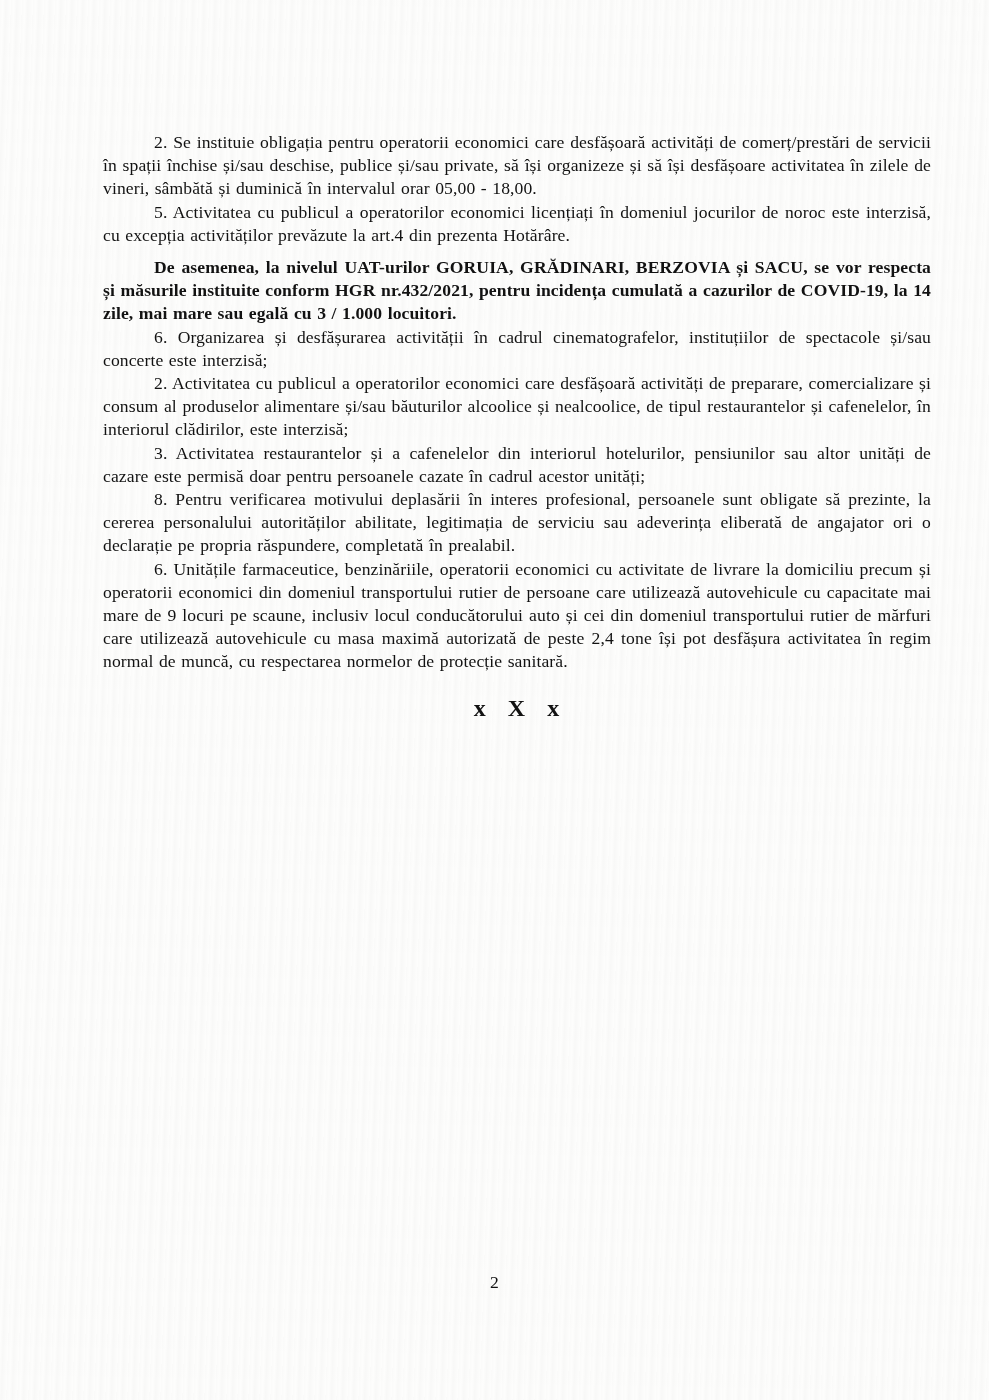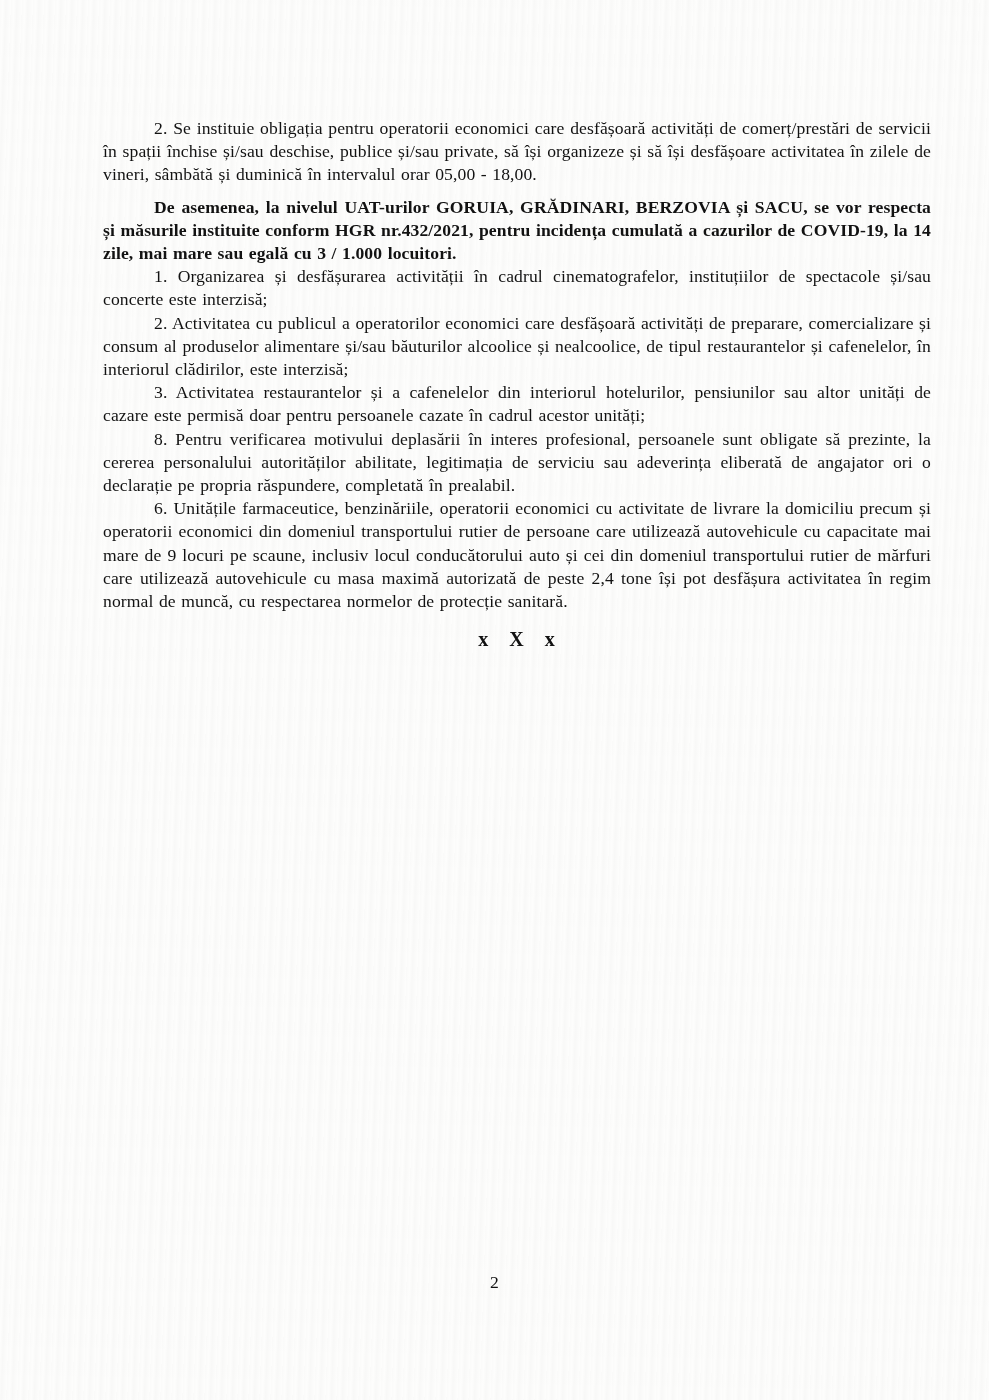--- a/index.html
+++ b/index.html
@@ -27,64 +27,65 @@
         92deg,
         rgba(0,0,0,0.012) 0px,
         rgba(0,0,0,0.0) 3px,
         rgba(0,0,0,0.018) 6px,
         rgba(0,0,0,0.0) 11px
       );
     pointer-events: none;
   }
   .content {
     position: absolute;
-    top: 117px;
+    top: 131px;
     left: 103px;
     width: 828px;
   }
   .para {
     margin: 0;
     font-size: 17.6px;
     line-height: 23.2px;
     text-align: justify;
     text-indent: 51px;
     letter-spacing: 0.1px;
     word-spacing: 1px;
   }
   .para.bold {
     font-weight: bold;
   }
   .para.spaced-before {
     margin-top: 9px;
   }
   .separator {
-    margin-top: 15px;
+    margin-top: 21px;
     text-align: center;
     font-weight: bold;
-    font-size: 20px;
+    font-size: 24px;
     word-spacing: 14px;
     letter-spacing: 1px;
   }
   .page-number {
     position: absolute;
     top: 1272px;
     left: 0;
     width: 100%;
     text-align: center;
     font-size: 17.6px;
   }
 </style>
 </head>
 <body>
 
 <div class="page">
   <div class="content">
     <p class="para">2. Se instituie obligația pentru operatorii economici care desfășoară activități de comerț/prestări de servicii în spații închise și/sau deschise, publice și/sau private, să își organizeze și să își desfășoare activitatea în zilele de vineri, sâmbătă și duminică în intervalul orar 05,00 - 18,00.</p>
+    <p class="para">5. Activitatea cu publicul a operatorilor economici licențiați în domeniul jocurilor de noroc este interzisă, cu excepția activităților prevăzute la art.4 din prezenta Hotărâre.</p>
     <p class="para bold spaced-before">De asemenea, la nivelul UAT-urilor GORUIA, GRĂDINARI, BERZOVIA și SACU, se vor respecta și măsurile instituite conform HGR nr.432/2021, pentru incidența cumulată a cazurilor de COVID-19, la 14 zile, mai mare sau egală cu  3 / 1.000 locuitori.</p>
-    <p class="para">1. Organizarea și desfășurarea activității în cadrul cinematografelor, instituțiilor de spectacole și/sau concerte este interzisă;</p>
+    <p class="para">6. Organizarea și desfășurarea activității în cadrul cinematografelor, instituțiilor de spectacole și/sau concerte este interzisă;</p>
     <p class="para">2. Activitatea cu publicul a operatorilor economici care desfășoară activități de preparare, comercializare și consum al produselor alimentare și/sau băuturilor alcoolice și nealcoolice, de tipul restaurantelor și cafenelelor, în interiorul clădirilor, este interzisă;</p>
     <p class="para">3. Activitatea restaurantelor și a cafenelelor din interiorul hotelurilor, pensiunilor sau altor unități de cazare este permisă doar pentru persoanele cazate în cadrul acestor unități;</p>
     <p class="para">8. Pentru verificarea motivului deplasării în interes profesional, persoanele sunt obligate să prezinte, la cererea personalului autorităților abilitate, legitimația de serviciu sau adeverința eliberată de angajator ori o declarație pe propria răspundere, completată în prealabil.</p>
     <p class="para">6. Unitățile farmaceutice, benzinăriile, operatorii economici cu activitate de livrare la domiciliu precum și operatorii economici din domeniul transportului rutier de persoane care utilizează autovehicule cu capacitate mai mare de 9 locuri pe scaune, inclusiv locul conducătorului auto și cei din domeniul transportului rutier de mărfuri care utilizează autovehicule cu masa maximă autorizată de peste 2,4 tone își pot desfășura activitatea în regim normal de muncă, cu respectarea normelor de protecție sanitară.</p>
     <div class="separator">x X x</div>
   </div>
   <div class="page-number">2</div>
 </div>
 
 </body></html>

